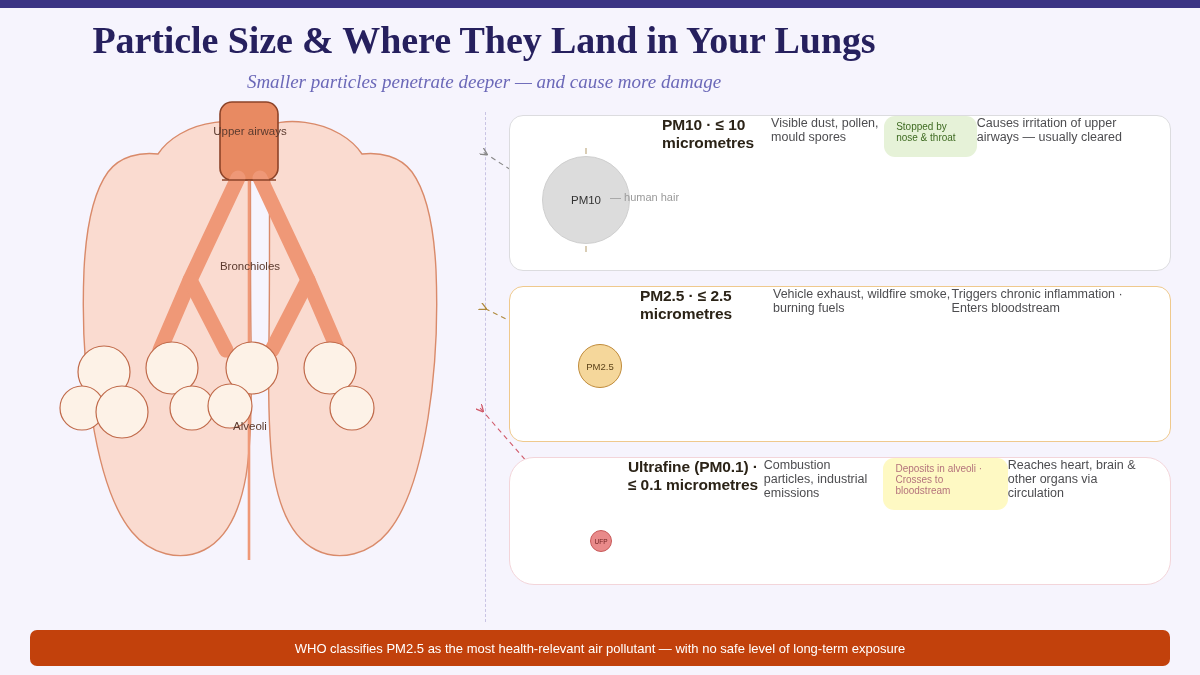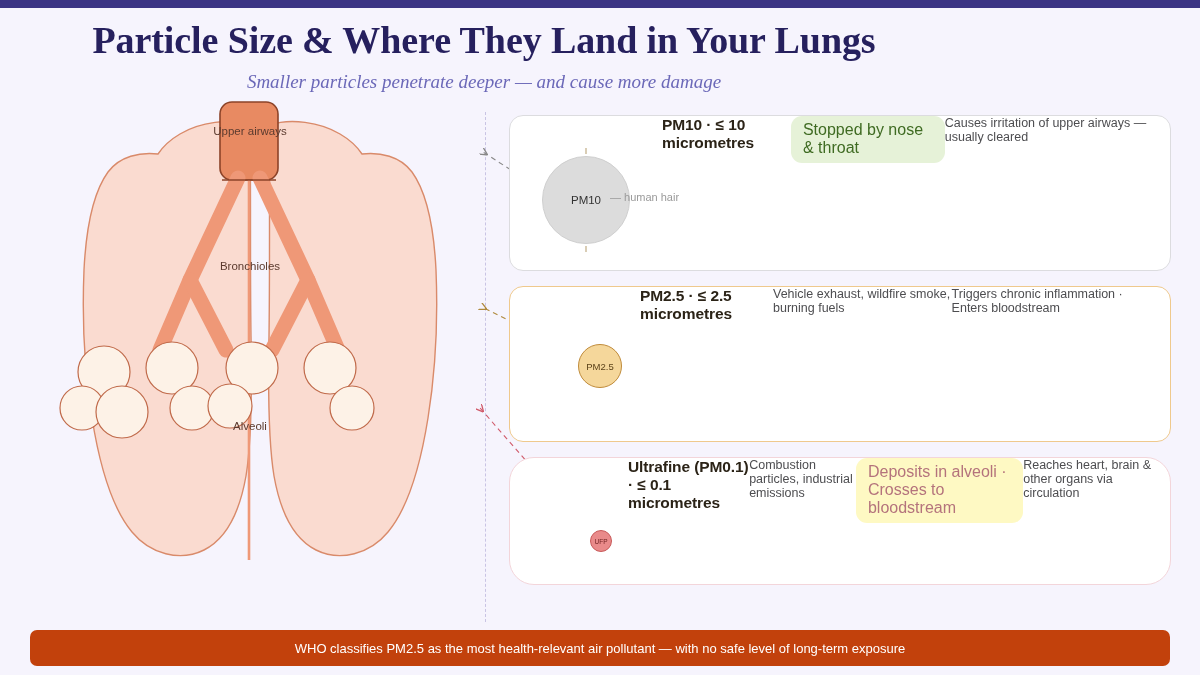--- a/index.html
+++ b/index.html
@@ -93,22 +93,22 @@
     font-size: 15.5px; font-weight: bold;
     color: #2b2317; letter-spacing: -0.1px;
     margin-bottom: 9px;
   }
   .card-source {
     font-size: 12.5px; color: #4d4d50;
     margin-bottom: 9px;
   }
   .card-badge {
     align-self: flex-start;
-    font-size: 16px;
-    padding: 5px 12px 6px 12px;
+    font-size: 10px;
+    padding: 5px 12px 14px 12px;
     border-radius: 11px;
     margin-bottom: 4px;
   }
   #badge-pm10 { background: #e6f2d8; color: #3f6b22; }
   #badge-pm25 { background: #fbeed2; color: #7a5d22; }
   #badge-ufp  { background: #fef9c3; color: #b4737c; }
   .card-effect {
     font-size: 12.5px; color: #4d4d50;
   }
 
@@ -241,20 +241,21 @@
     <path d="M 578 355 L 482 307" fill="none" stroke="#b08a3e" stroke-width="1.1" stroke-dasharray="5 4" marker-end="url(#ah-tan)"></path>
     <path d="M 590 534 L 480 408" fill="none" stroke="#d05a6a" stroke-width="1.1" stroke-dasharray="5 4" marker-end="url(#ah-red)"></path>
   </svg>
 
   <div class="card" id="card-pm10">
     <div id="hair-line"></div>
     <div class="particle" id="particle-pm10">PM10</div>
     <div id="hair-label">— human hair</div>
     <div class="card-body">
       <div class="card-title">PM10 · ≤ 10 micrometres</div>
+      <div class="card-source">Visible dust, pollen, mould spores</div>
       <div class="card-badge" id="badge-pm10">Stopped by nose &amp; throat</div>
       <div class="card-effect">Causes irritation of upper airways — usually cleared</div>
     </div>
   </div>
 
   <div class="card" id="card-pm25">
     <div class="particle" id="particle-pm25">PM2.5</div>
     <div class="card-body">
       <div class="card-title">PM2.5 · ≤ 2.5 micrometres</div>
       <div class="card-source">Vehicle exhaust, wildfire smoke, burning fuels</div>

